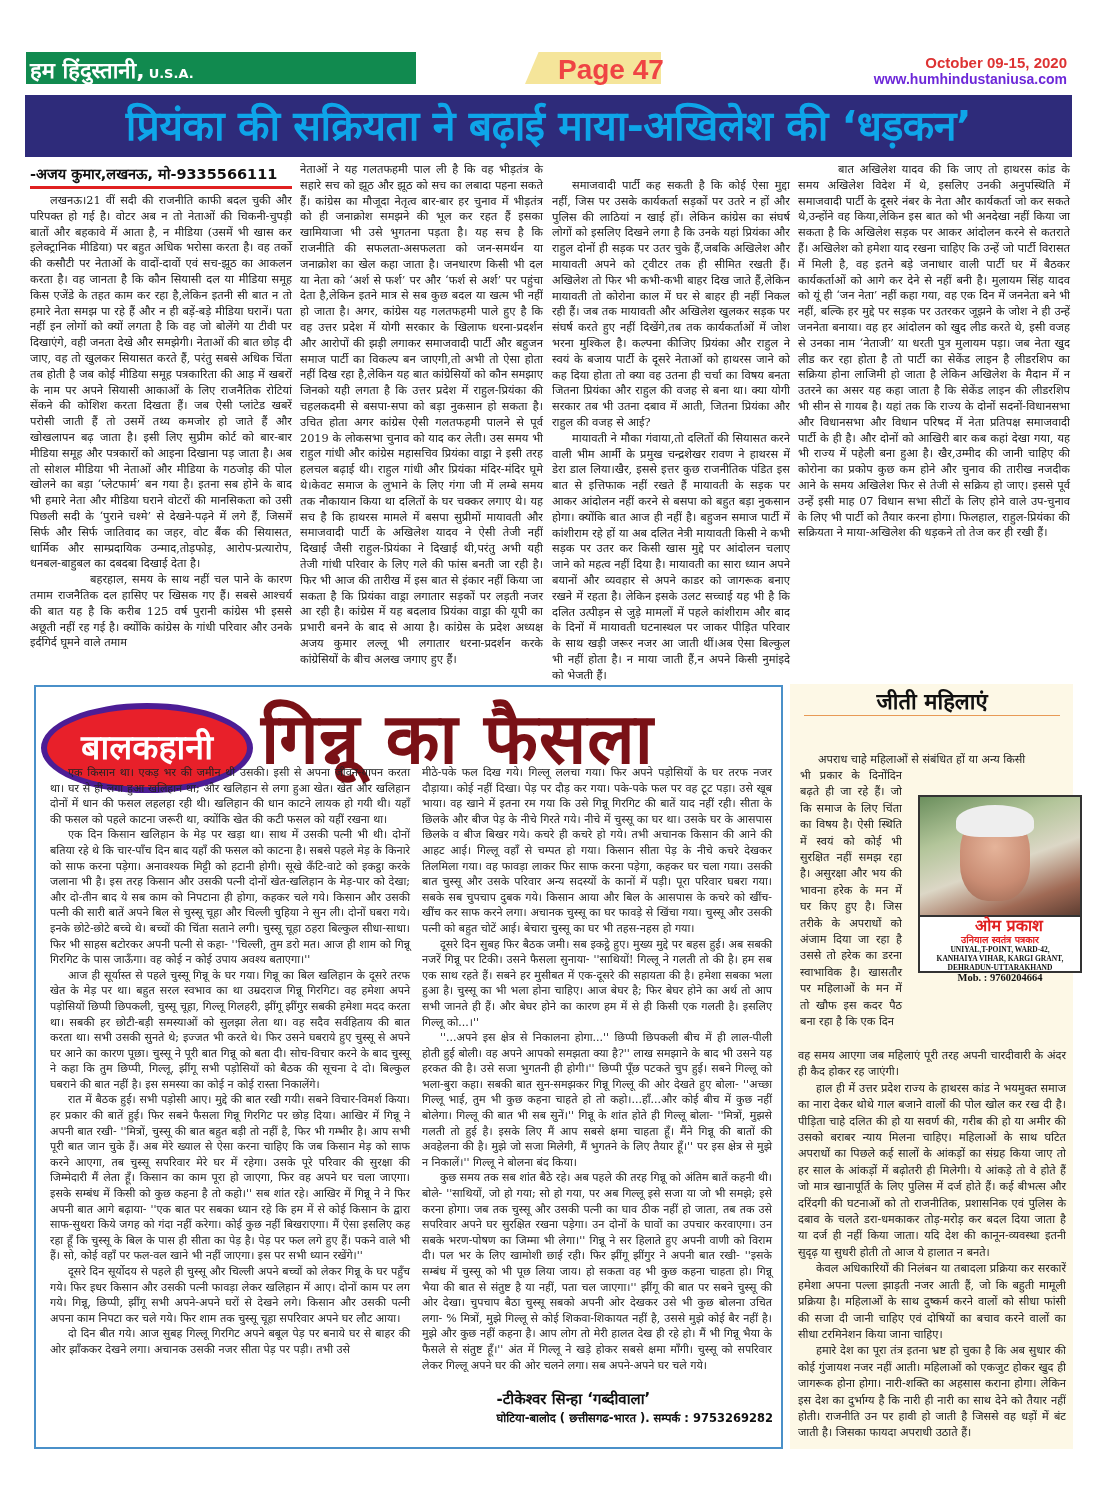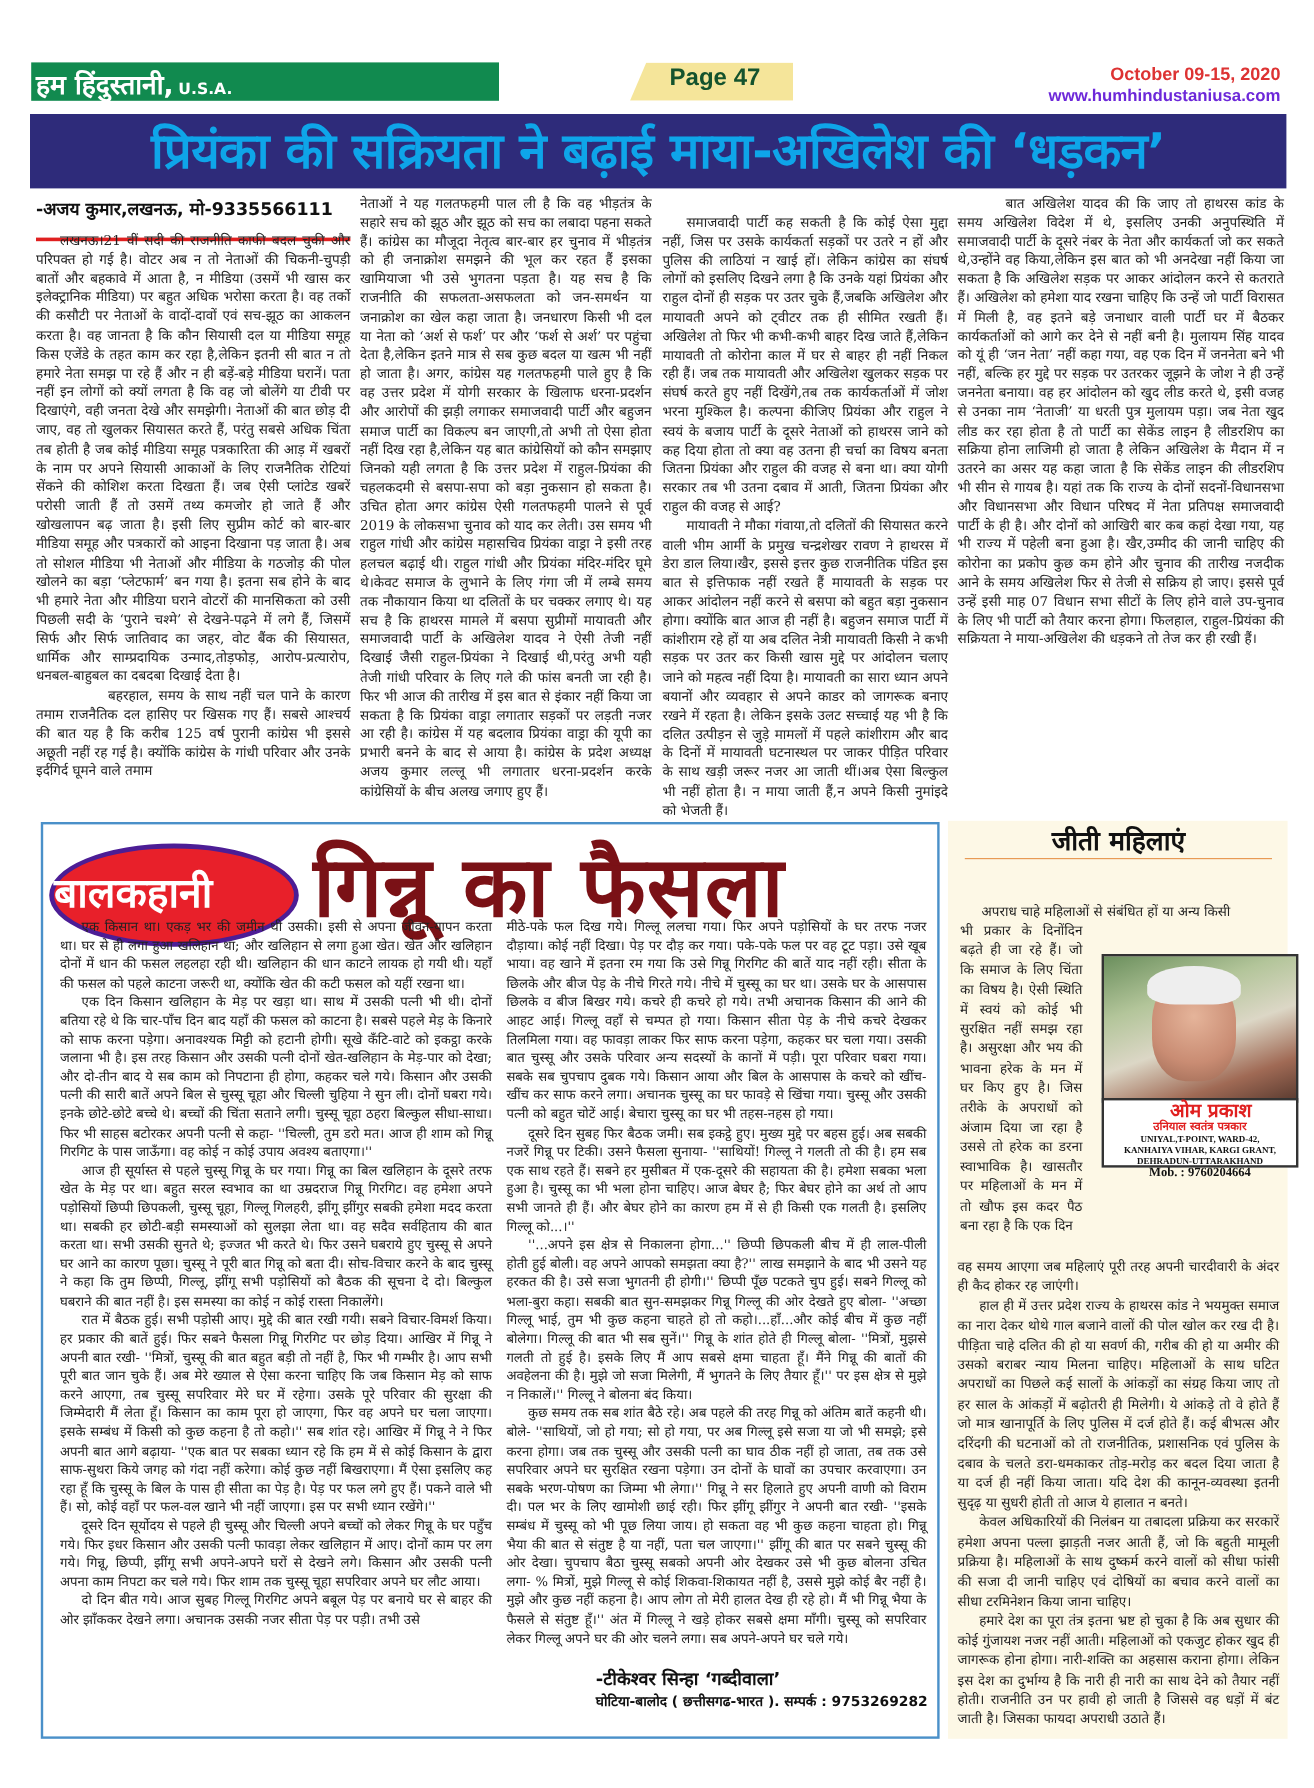--- a/index.html
+++ b/index.html
@@ -3,41 +3,41 @@
 <meta charset="utf-8">
 <style>
   html, body { margin:0; padding:0; background:#fff; }
   body { width:1095px; height:1490px; position:relative; overflow:hidden;
          font-family:"DejaVu Serif", serif; color:#222; }
   .greenbar { position:absolute; left:26px; top:52px; width:500px; height:32px;
          background:linear-gradient(90deg,#118a4f 0,#118a4f 78%,transparent 78%); }
   .yellowtab { position:absolute; left:525px; top:52px; width:136px; height:32px; background:#f5e59a;
          clip-path:polygon(10% 0,100% 0,100% 100%,0 100%); }
   .pagelabel { position:absolute; left:558px; top:54px; font-family:"Liberation Sans", sans-serif; font-weight:bold;
-         font-size:20px; color:#14532d; }
+         font-size:28px; color:#ef4444; }
   .mastname { position:absolute; left:30px; top:54px; font-family:"DejaVu Sans", sans-serif; font-weight:bold; font-size:22px; color:#fff; }
   .mastname small { font-size:13px; margin-left:4px; }
   .dateline { position:absolute; right:28px; top:54px; text-align:right; font-family:"Liberation Sans", sans-serif; }
   .dateline .date { color:#d33; font-size:15px; font-weight:bold; }
   .dateline .url { color:#6d28d9; font-size:14px; font-weight:bold; }
   .headline { position:absolute; left:25px; top:95px; width:1047px; height:62px; background:#2e2b7a;
          color:#0ea5e9; font-family:"DejaVu Sans", sans-serif; font-weight:bold; font-size:41px; line-height:62px;
          text-align:center; letter-spacing:-0.5px; white-space:nowrap; overflow:hidden; }
   .byline { position:absolute; left:30px; top:163px; width:262px; font-family:"DejaVu Sans", sans-serif;
-         font-size:14.5px; font-weight:bold; color:#111; border-bottom:3px solid #e02020; padding-bottom:15px; white-space:nowrap; }
+         font-size:14.5px; font-weight:bold; color:#111; border-bottom:3px solid #e02020; padding-bottom:3px; white-space:nowrap; }
   .col { position:absolute; font-size:11.3px; line-height:15.8px; text-align:justify; color:#222; }
   .col p { margin:0; text-indent:20px; }
   .c1 { left:30px; top:193px; width:262px; }
   .c2 { left:300px; top:162px; width:243px; }
   .c3 { left:552px; top:178px; width:238px; }
   .c4 { left:798px; top:162px; width:272px; }
   .story { position:absolute; left:34px; top:685px; width:745px; height:760px; border:2px solid #4a90c9; background:#fff; }
   .oval { position:absolute; left:5px; top:16px; width:200px; height:78px; border-radius:50%;
-         background:#e8202a; border:4px solid #4c1d95; color:#fff; font-family:"DejaVu Sans", sans-serif;
-         font-weight:bold; font-size:34px; line-height:76px; }
+         background:#e8202a; border:6px solid #4c1d95; color:#fff; font-family:"DejaVu Sans", sans-serif;
+         font-weight:bold; font-size:34px; text-align:center; line-height:76px; }
   .storytitle { position:absolute; left:225px; top:6px; font-family:"DejaVu Sans", sans-serif; font-weight:bold;
          font-size:70px; color:#7a1116; line-height:92px; letter-spacing:1px; white-space:nowrap; }
   .scol { position:absolute; font-size:11px; line-height:15.6px; text-align:justify; color:#222; }
   .scol p { margin:0; text-indent:18px; }
   .s1 { left:14px; top:78px; width:360px; }
   .s2 { left:386px; top:78px; width:350px; }
   .sig { position:absolute; right:8px; bottom:22px; font-family:"DejaVu Sans", sans-serif; font-weight:bold; }
   .sig .author { font-size:15px; color:#111; }
   .sig .addr { font-size:11.5px; color:#111; margin-top:2px; }
   .side { position:absolute; left:790px; top:684px; width:283px; height:765px; background:#fdf8e6; }

